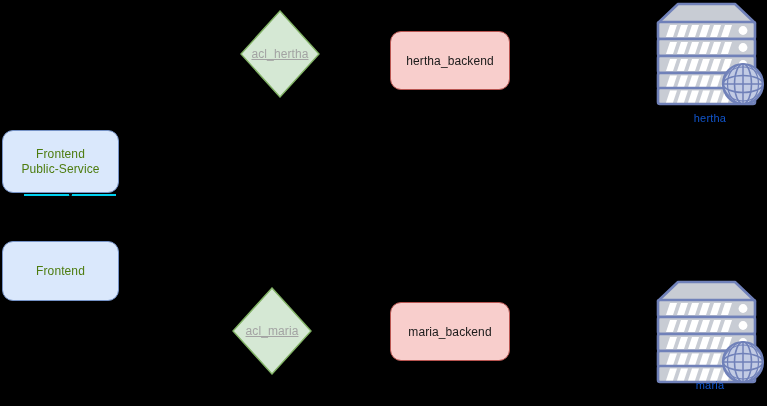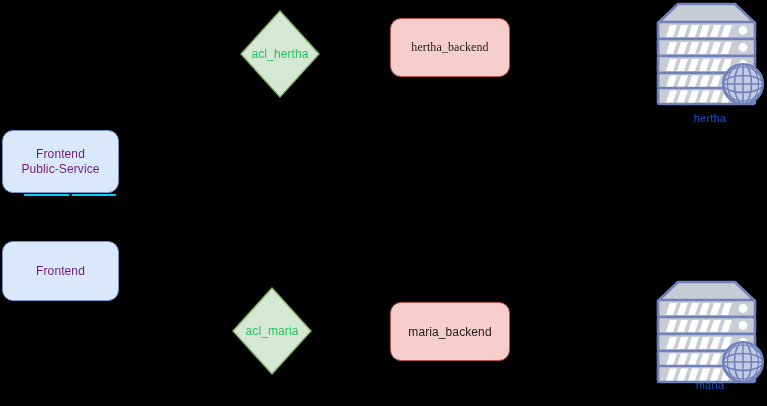--- a/index.html
+++ b/index.html
@@ -24,21 +24,21 @@
   }
   
   .frontend-box {
     background: #dae8fc;
     border: 1px solid #7592c6;
     border-radius: 11px;
     display: flex;
     align-items: center;
     justify-content: center;
     text-align: center;
-    color: #701a75;
+    color: #4d7c0f;
     font-size: 12px;
     line-height: 15px;
     letter-spacing: 0.1px;
   }
   .frontend-box .label-inner {
     display: block;
     white-space: pre-line;
   }
   
   .select-underline {
@@ -68,23 +68,24 @@
   }
   .diamond-label {
     position: absolute;
     left: 0;
     top: 0;
     width: 100%;
     height: 100%;
     display: flex;
     align-items: center;
     justify-content: center;
-    color: #22c55e;
+    color: #a3a3a3;
     font-size: 12px;
     letter-spacing: 0.1px;
+    text-decoration: underline;
   }
   
   .backend-box {
     background: #f8cecc;
     border: 1px solid #b85450;
     border-radius: 11px;
     display: flex;
     align-items: center;
     justify-content: center;
     text-align: center;
@@ -132,21 +133,21 @@
     <div class="diamond-label">acl_hertha</div>
   </div>
 
   <div class="diamond-wrap" style="left:232px; top:287px; width:80px; height:88px;">
     <svg width="80" height="88" viewBox="0 0 80 88">
       <polygon points="40,1 79,44 40,87 1,44" fill="#d5e8d4" stroke="#82b366" stroke-width="1.4"></polygon>
     </svg>
     <div class="diamond-label">acl_maria</div>
   </div>
 
-  <div class="node backend-box" style="left:390px; top:18px; width:120px; height:59px;font-family:Liberation Serif, serif;">
+  <div class="node backend-box" style="left:390px; top:31px; width:120px; height:59px;">
     <span>hertha_backend</span>
   </div>
 
   <div class="node backend-box" style="left:390px; top:302px; width:120px; height:59px;">
     <span>maria_backend</span>
   </div>
 
   <div class="server-icon" style="left:655px; top:2px;">
     <svg width="110" height="104" viewBox="0 0 110 104">
       <defs>

